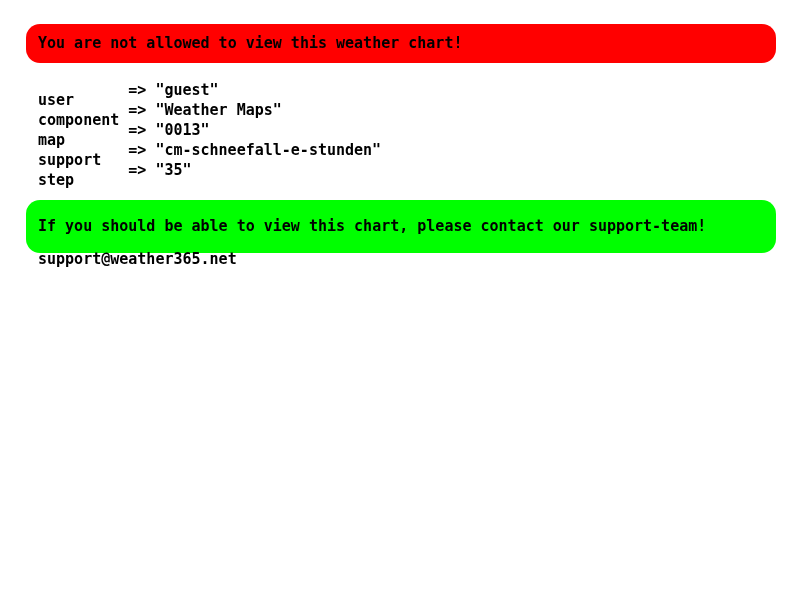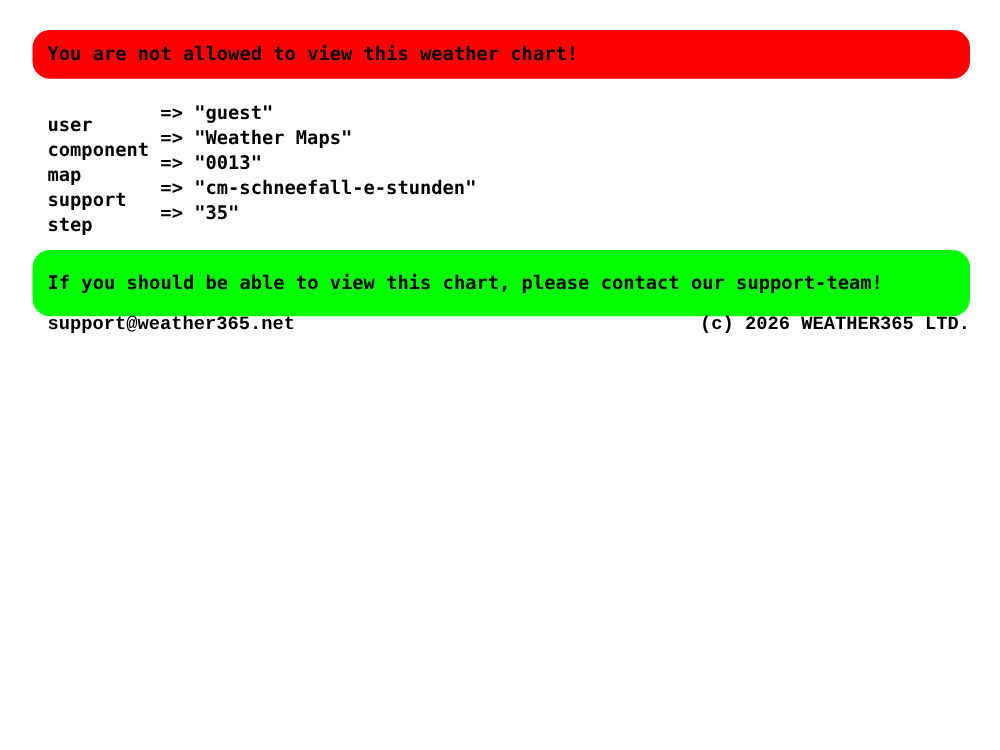--- a/index.html
+++ b/index.html
@@ -54,21 +54,20 @@
   .kv-arrow { display: inline-block; width: 3ch; }
   .footer {
     position: absolute;
     left: 38px;
     top: 250px;
     width: 738px; 
     display: flex;
     justify-content: space-between;
     line-height: 19px;
     white-space: pre;
-    font-family: Liberation Mono, monospace;
   }
 </style>
 </head>
 <body>
 
 <div class="banner error">
   <span>You are not allowed to view this weather chart!</span>
 </div>
 
 <div class="kv-block">
@@ -98,14 +97,13 @@
     <span class="kv-value">"35"</span>
   </div>
 </div>
 
 <div class="banner info">
   <span>If you should be able to view this chart, please contact our support-team!</span>
 </div>
 
 <div class="footer">
   <span>support@weather365.net</span>
-  <span>(c) 2026 WEATHER365 LTD.</span>
 </div>
 
 </body></html>

